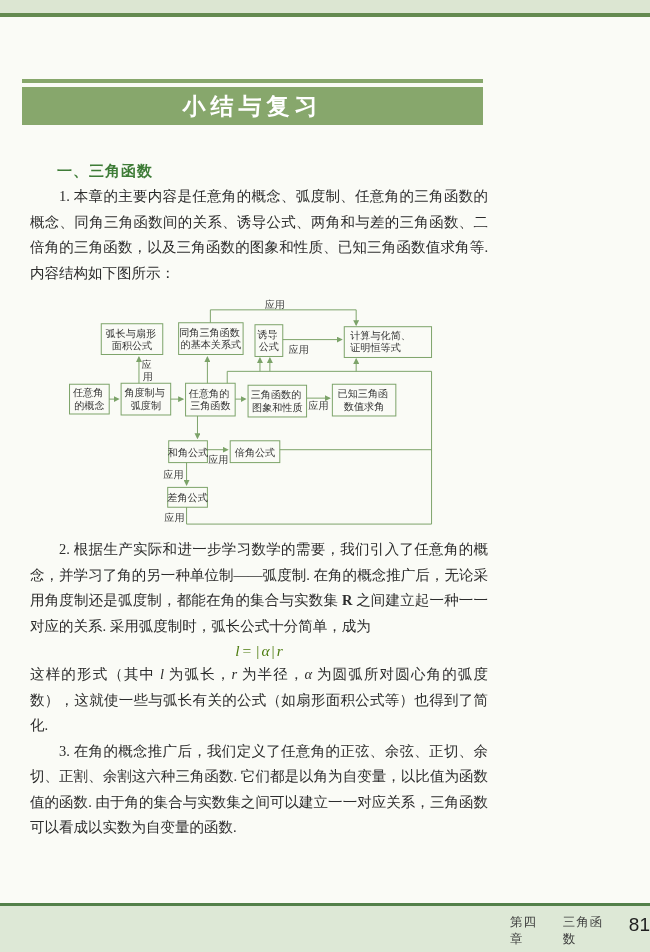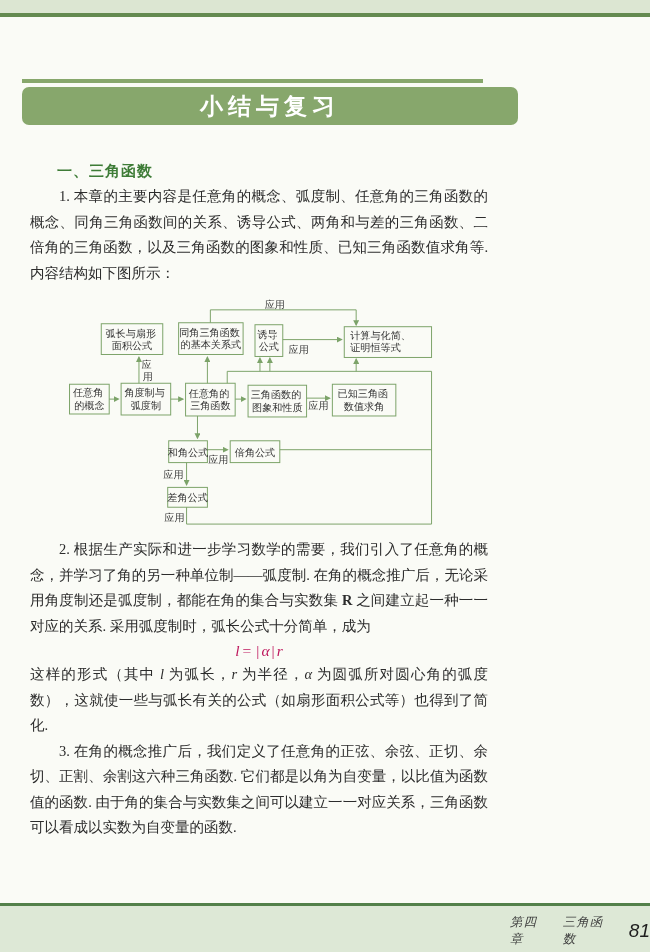--- a/index.html
+++ b/index.html
@@ -6,53 +6,53 @@
   body{
     width:650px;height:952px;position:relative;overflow:hidden;
     background:#fafbf6;
     font-family:"Liberation Serif",serif;
   }
   .abs{position:absolute;}
   .top-strip{left:0;top:0;width:650px;height:13px;background:#dce6d2;}
   .top-rule{left:0;top:13px;width:650px;height:4px;background:#648a50;}
   .banner-rule{left:22px;top:79px;width:461px;height:4px;background:#87a76c;}
   .banner{
-    left:22px;top:87px;width:496px;height:38px;background:#87a76c;
+    left:22px;top:87px;width:461px;height:38px;background:#87a76c;
     text-align:center;line-height:38px;color:#ffffff;
     font-family:"Liberation Sans",sans-serif;font-weight:bold;
-    font-size:23px;letter-spacing:5px;border-radius:7px;
+    font-size:23px;letter-spacing:5px;
   }
   .heading{
     left:57px;top:162px;
     font-family:"Liberation Sans",sans-serif;font-weight:bold;
     font-size:15px;color:#3e7c37;letter-spacing:1px;
   }
   .textflow{left:30px;top:184px;width:458px;}
   .textflow p{
     margin:0;text-align:justify;
     font-size:14.5px;line-height:25.5px;color:#2c2c2c;
   }
   .indent{text-indent:2em;}
   svg.diagram{display:block;margin:6px 0 2px 5px;}
   .dbox{fill:none;stroke:#7ca369;stroke-width:1;}
   .dline{fill:none;stroke:#7ca369;stroke-width:1;}
   .dtext{fill:#333333;font-size:10.2px;font-family:"Liberation Serif",serif;}
   .dlabel{fill:#3a3a3a;font-size:10.2px;font-family:"Liberation Serif",serif;}
   .formula-line{
-    text-align:center;font-size:15.5px;line-height:21px;color:#be185d;margin:1px 0 1px 0;
+    text-align:center;font-size:15.5px;line-height:21px;color:#4d7c0f;margin:1px 0 1px 0;
   }
   .vi{font-style:italic;}
   .var-bold{font-weight:bold;}
   .formula-line .eq{margin:0 3px;}
   .formula-line .bar{margin:0 2px;}
   .footer-rule{left:0;top:903px;width:650px;height:3px;background:#53804a;}
   .footer-band{left:0;top:906px;width:650px;height:46px;background:#dde8d6;}
   .footer-text{
-    left:510px;top:914px;display:flex;align-items:center;gap:13px;
-    font-family:"Liberation Sans",sans-serif;color:#3d3d3d;font-size:12.5px;letter-spacing:1px;font-style:italic;
+    left:510px;top:914px;display:flex;align-items:flex-start;gap:13px;
+    font-family:"Liberation Sans",sans-serif;color:#3d3d3d;font-size:12.5px;letter-spacing:1px;
   }
   .footer-page{font-size:19px;color:#1e1e1e;letter-spacing:0;}
 </style>
 </head>
 <body>
 
 <div class="abs top-strip"></div>
 <div class="abs top-rule"></div>
 
 <div class="abs banner-rule"></div>

